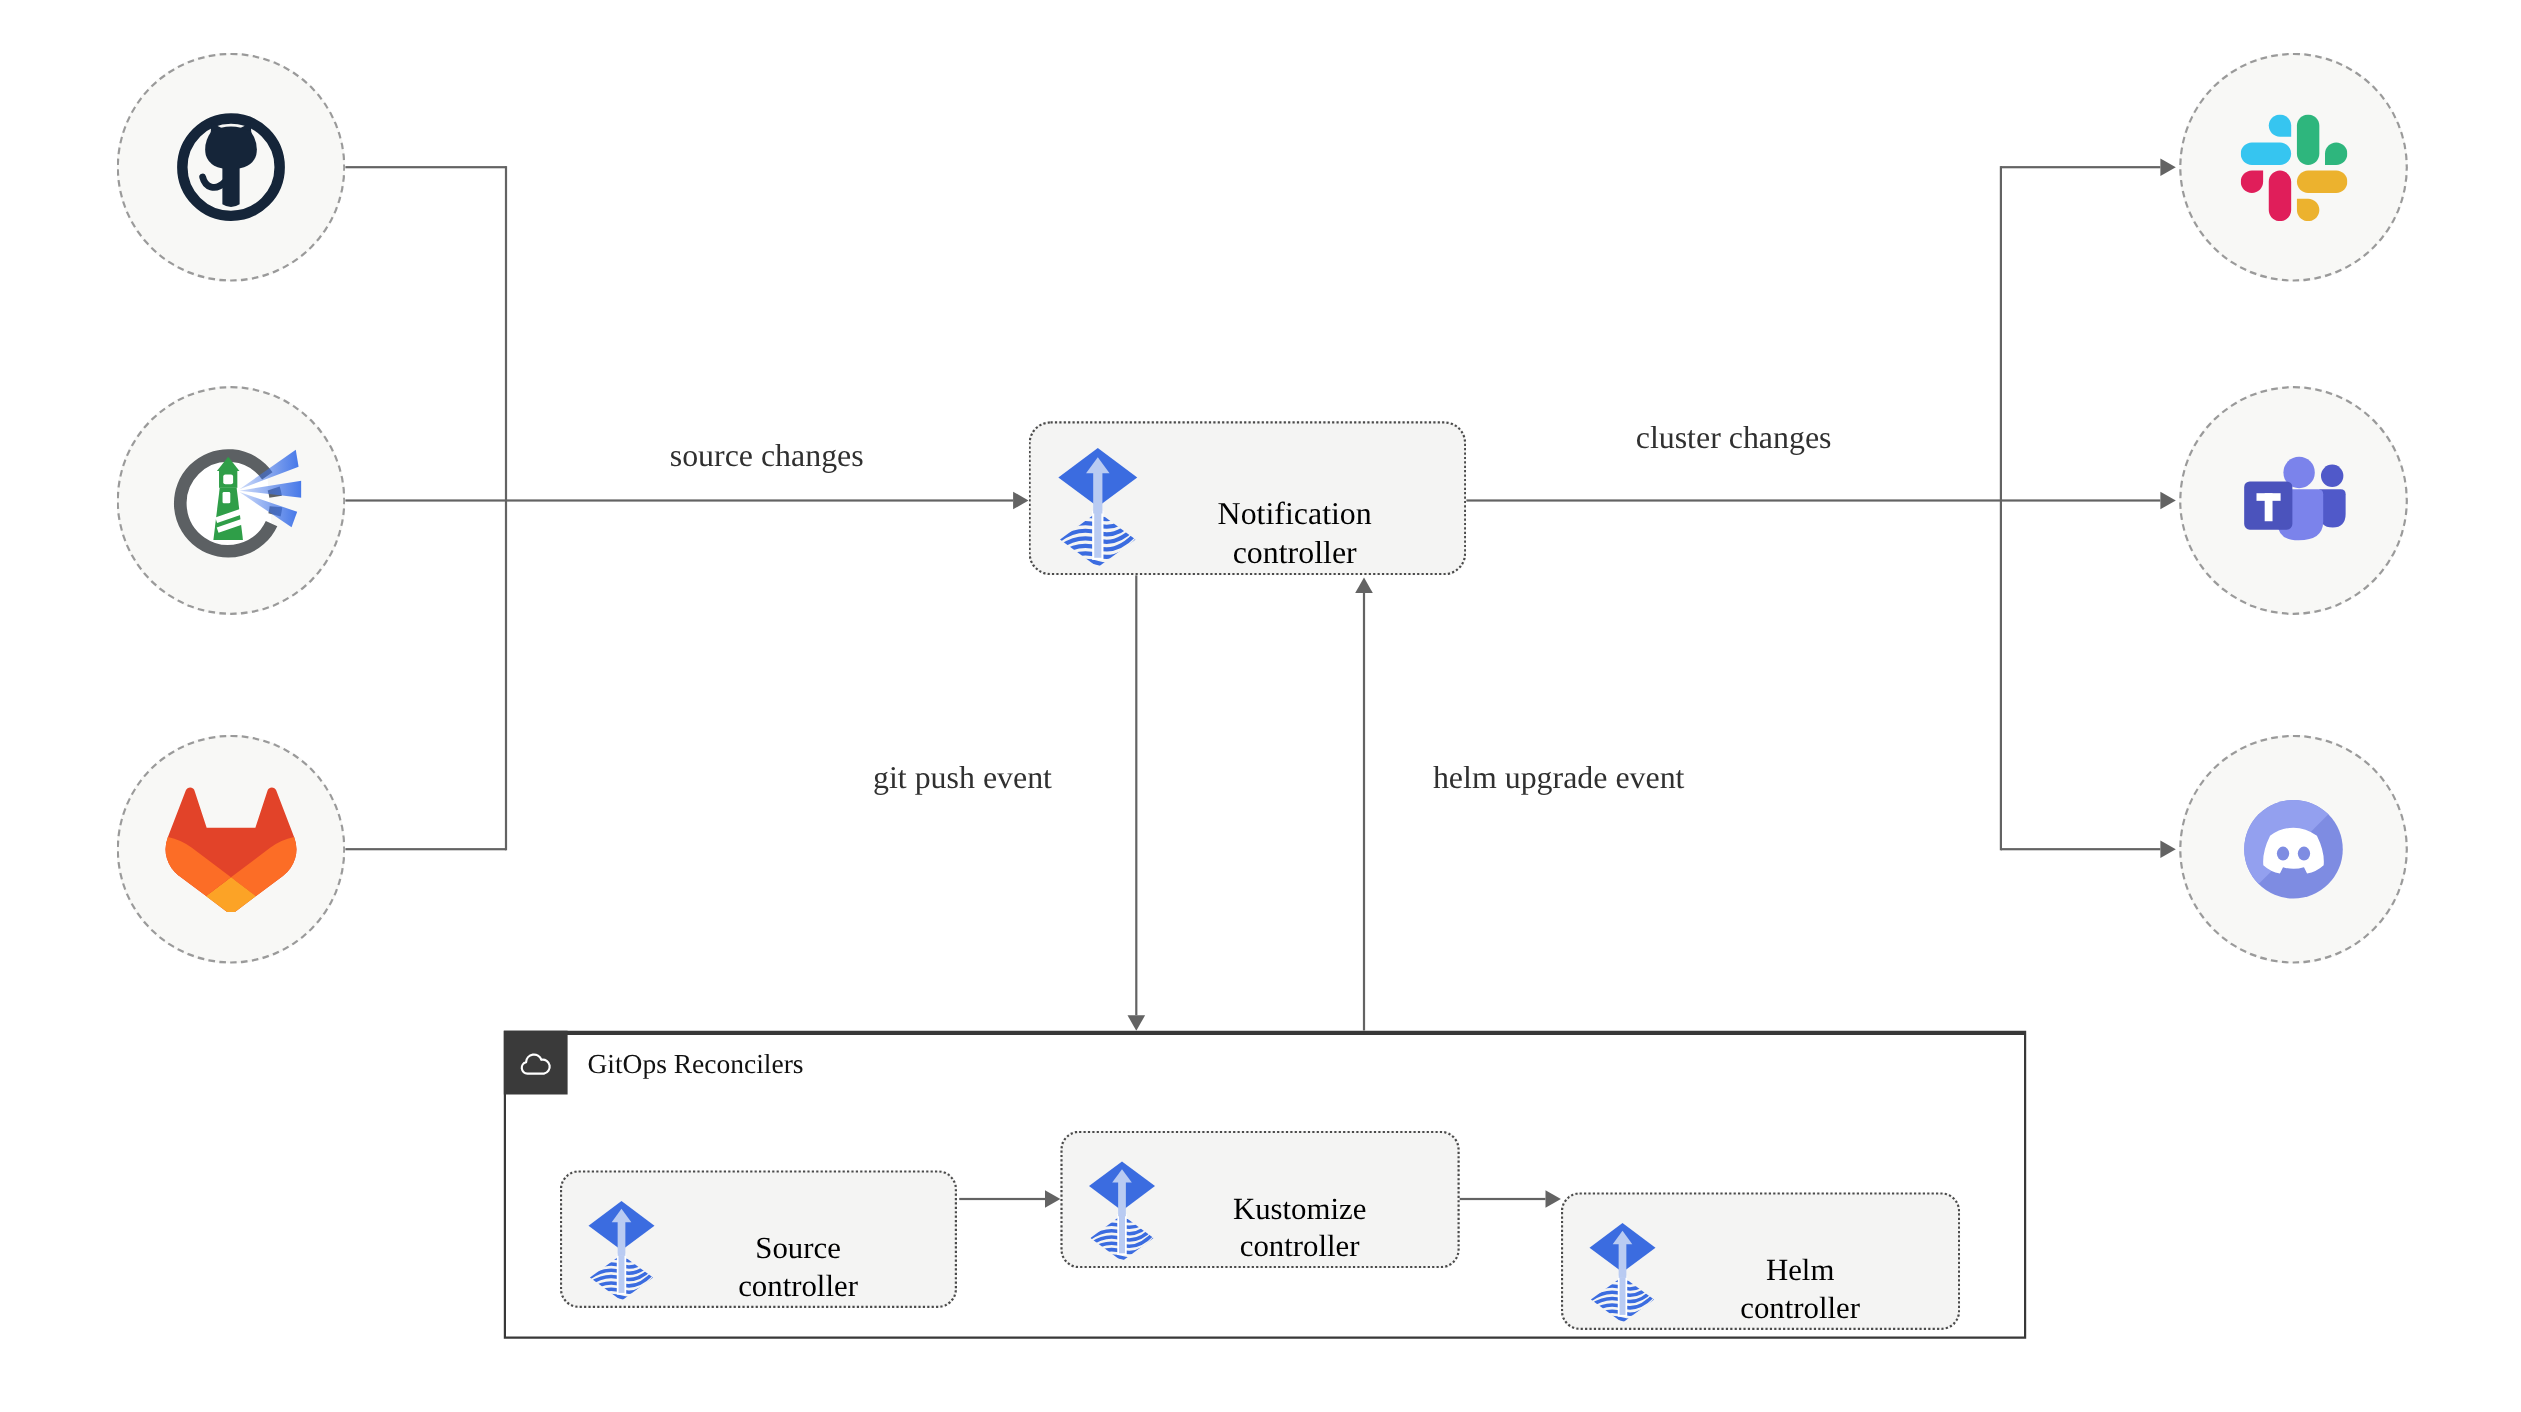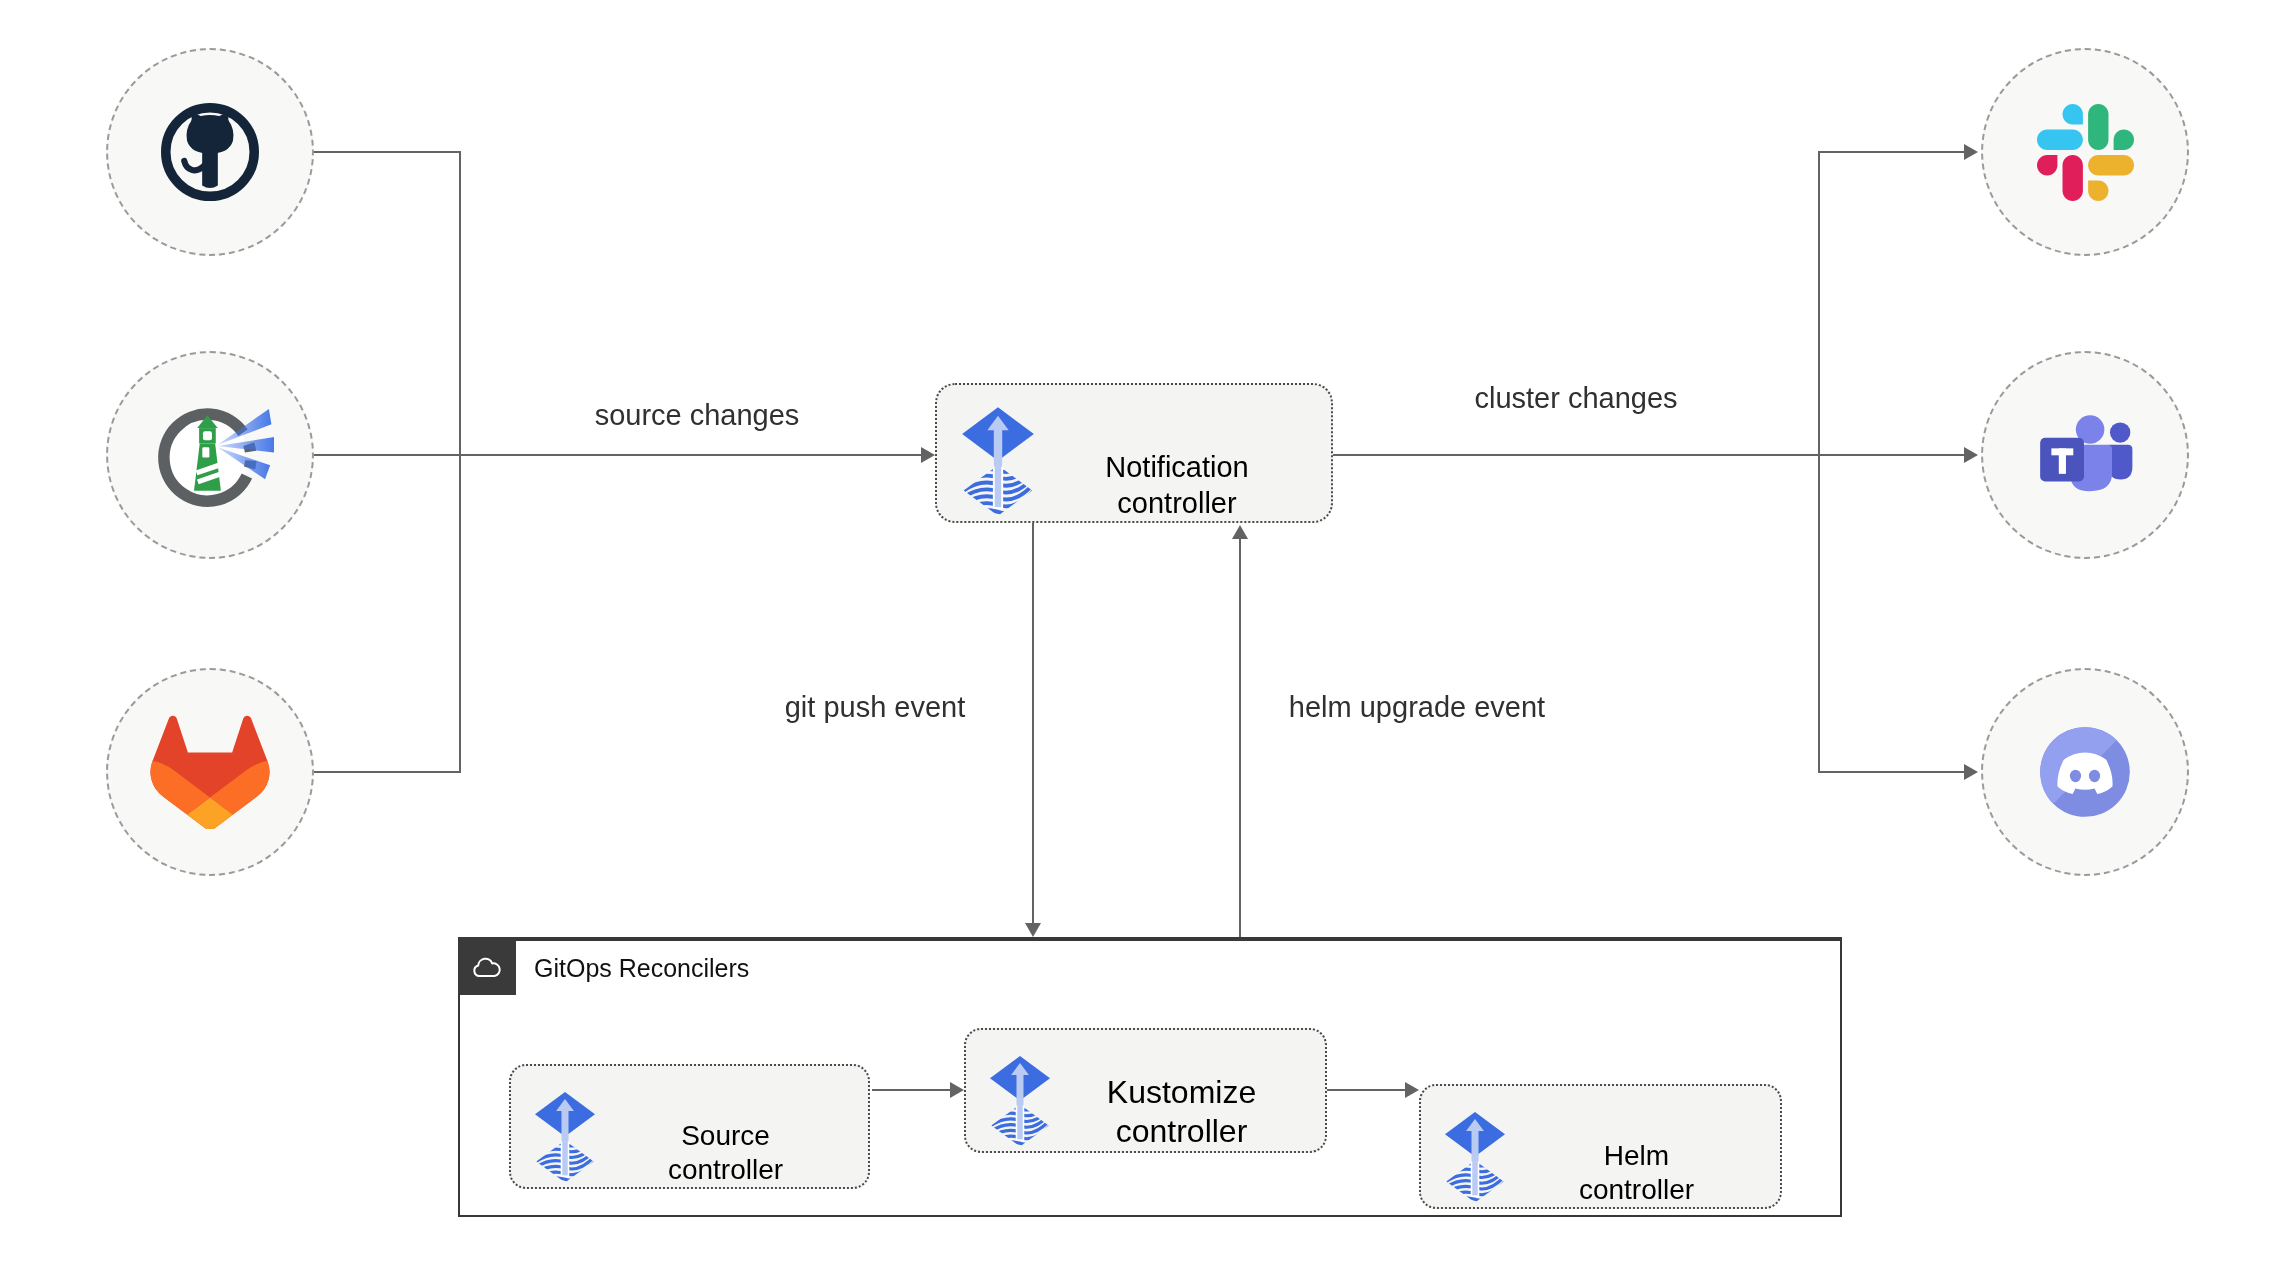--- a/index.html
+++ b/index.html
@@ -1,18 +1,18 @@
 <!DOCTYPE html>
 <html><head>
 <meta charset="utf-8">
 <style>
   html,body{margin:0;padding:0;background:#ffffff;}
   .canvas{
     position:relative;width:2292px;height:1284px;background:#ffffff;overflow:hidden;
-    font-family:Liberation Sans, sans-serif;color:#2b2b2b;
+    font-family:Liberation Serif, serif;color:#2b2b2b;
   }
   
   .hline,.vline{position:absolute;background:#636363;}
   .hline{height:2px;}
   .vline{width:2px;}
   .ah{position:absolute;width:0;height:0;}
   .ah.right{border-top:8px solid transparent;border-bottom:8px solid transparent;border-left:14px solid #636363;}
   .ah.down{border-left:8px solid transparent;border-right:8px solid transparent;border-top:14px solid #636363;}
   .ah.up{border-left:8px solid transparent;border-right:8px solid transparent;border-bottom:14px solid #636363;}
   
@@ -240,21 +240,21 @@
     <path d="M2 123 q 24 -18 48 -10 q 24 8 48 -20"></path>
     <path d="M2 132 q 24 -18 48 -10 q 24 8 48 -20"></path>
     <path d="M2 141 q 24 -18 48 -10 q 24 8 48 -20"></path>
     <path d="M2 150 q 24 -18 48 -10 q 24 8 48 -20"></path>
   </g>
   <rect x="44.5" y="79" width="11" height="56" fill="#b9cbf2" stroke="#ffffff" stroke-width="2.5"></rect>
   <rect x="44.5" y="31" width="11" height="50" fill="#b9cbf2"></rect>
   <polygon points="50,14 36,33 64,33" fill="#b9cbf2"></polygon>
 </svg>
       </span>
-    <div class="label" style="font-size:32px">
+    <div class="label" style="font-size:28px">
       <span class="label-inner" style="max-width:170px">Kustomize controller</span>
     </div>
   </div>
   <div class="node-box" style="left:1419px;top:1084px;width:363px;height:125px;border-radius:17px">
     <span class="icon" style="width:64px;height:97px">
 <svg width="100%" height="100%" viewBox="0 0 100 152" xmlns="http://www.w3.org/2000/svg">
   <polygon points="50,3 97,38 50,73 3,38" fill="#3b6ce0"></polygon>
   <clipPath id="fluxwaves10">
             <polygon points="50,79 95,112 50,145 5,112"></polygon>
           </clipPath>

